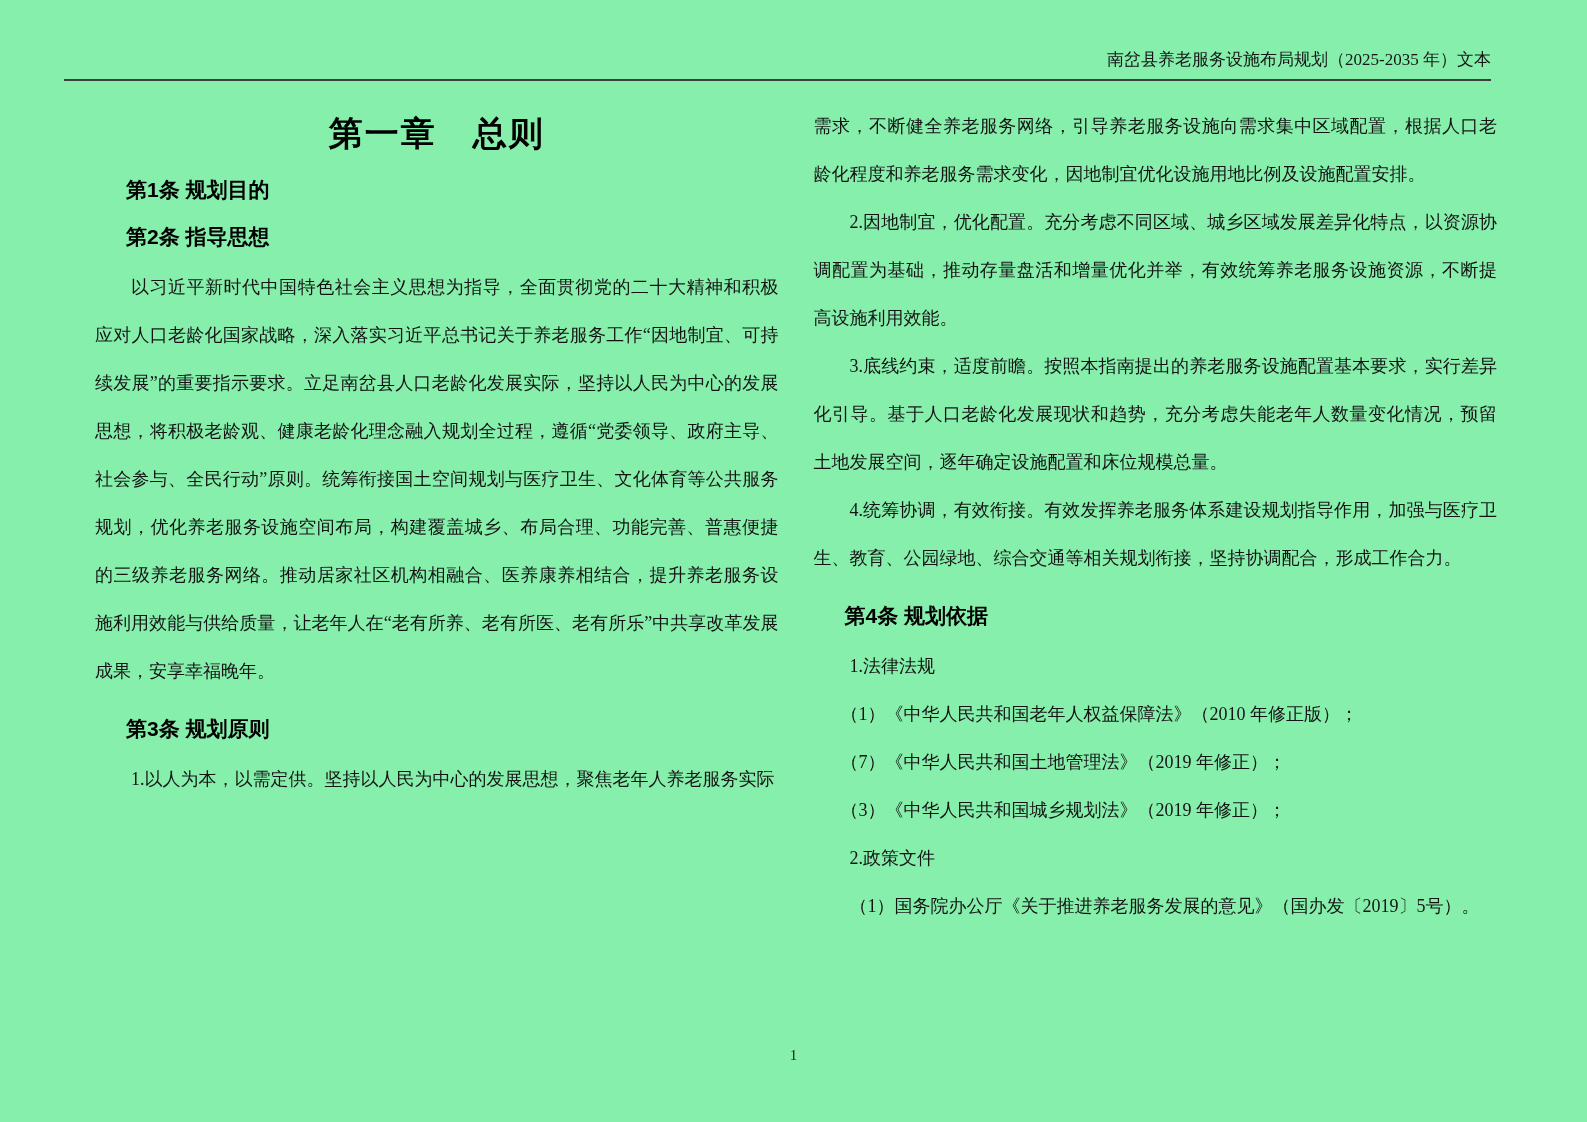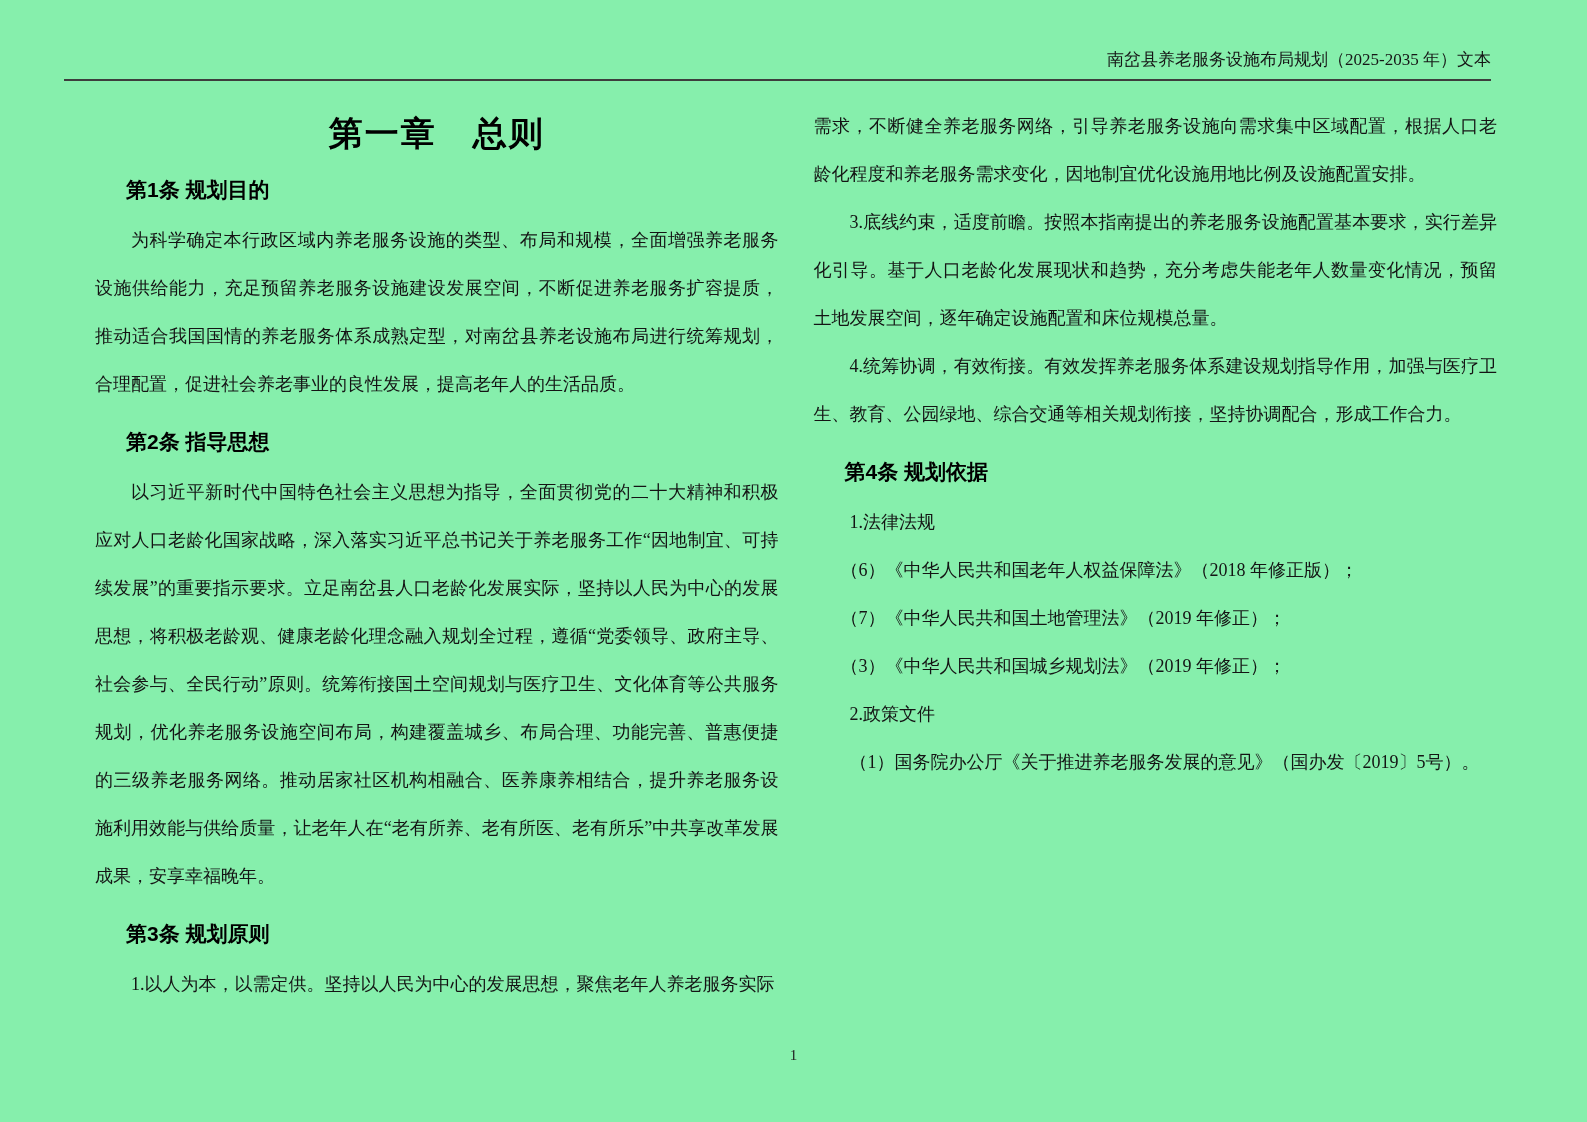--- a/index.html
+++ b/index.html
@@ -102,38 +102,38 @@
   <div class="doc-header">
     <span>南岔县养老服务设施布局规划（2025-2035 年）文本</span>
   </div>
 
   <div class="columns">
 
     <div class="column">
       <div class="chapter-title">第一章　总则</div>
 
       <div class="art-heading">第1条 规划目的</div>
-      <p class="para">为科学确定本行政区域内养老服务设施的类型、布局和规模，全面增强养老服务设施供给能力，充足预留养老服务设施建设发展空间，不断促进养老服务扩容提质，推动适合我国国情的养老服务体系成熟定型，对南岔县养老设施布局进行统筹规划，合理配置，促进社会养老事业的良性发展，提高老年人的生活品质。</p>
 
       <div class="art-heading">第2条 指导思想</div>
       <p class="para">以习近平新时代中国特色社会主义思想为指导，全面贯彻党的二十大精神和积极应对人口老龄化国家战略，深入落实习近平总书记关于养老服务工作“因地制宜、可持续发展”的重要指示要求。立足南岔县人口老龄化发展实际，坚持以人民为中心的发展思想，将积极老龄观、健康老龄化理念融入规划全过程，遵循“党委领导、政府主导、社会参与、全民行动”原则。统筹衔接国土空间规划与医疗卫生、文化体育等公共服务规划，优化养老服务设施空间布局，构建覆盖城乡、布局合理、功能完善、普惠便捷的三级养老服务网络。推动居家社区机构相融合、医养康养相结合，提升养老服务设施利用效能与供给质量，让老年人在“老有所养、老有所医、老有所乐”中共享改革发展成果，安享幸福晚年。</p>
 
       <div class="art-heading">第3条 规划原则</div>
       <p class="para oneline">1.以人为本，以需定供。坚持以人民为中心的发展思想，聚焦老年人养老服务实际</p>
     </div>
 
     <div class="column">
       <p class="para-cont">需求，不断健全养老服务网络，引导养老服务设施向需求集中区域配置，根据人口老龄化程度和养老服务需求变化，因地制宜优化设施用地比例及设施配置安排。</p>
+      <p class="para">2.因地制宜，优化配置。充分考虑不同区域、城乡区域发展差异化特点，以资源协调配置为基础，推动存量盘活和增量优化并举，有效统筹养老服务设施资源，不断提高设施利用效能。</p>
       <p class="para">3.底线约束，适度前瞻。按照本指南提出的养老服务设施配置基本要求，实行差异化引导。基于人口老龄化发展现状和趋势，充分考虑失能老年人数量变化情况，预留土地发展空间，逐年确定设施配置和床位规模总量。</p>
       <p class="para">4.统筹协调，有效衔接。有效发挥养老服务体系建设规划指导作用，加强与医疗卫生、教育、公园绿地、综合交通等相关规划衔接，坚持协调配合，形成工作合力。</p>
 
       <div class="art-heading">第4条 规划依据</div>
 
       <p class="para">1.法律法规</p>
-      <p class="sub-item">（6）《中华人民共和国老年人权益保障法》（2018 年修正版）；</p>
+      <p class="sub-item">（1）《中华人民共和国老年人权益保障法》（2010 年修正版）；</p>
       <p class="sub-item">（7）《中华人民共和国土地管理法》（2019 年修正）；</p>
       <p class="sub-item">（3）《中华人民共和国城乡规划法》（2019 年修正）；</p>
 
       <p class="para">2.政策文件</p>
       <p class="para">（1）国务院办公厅《关于推进养老服务发展的意见》（国办发〔2019〕5号）。</p>
     </div>
 
   </div>
 
   <div class="page-footer">

